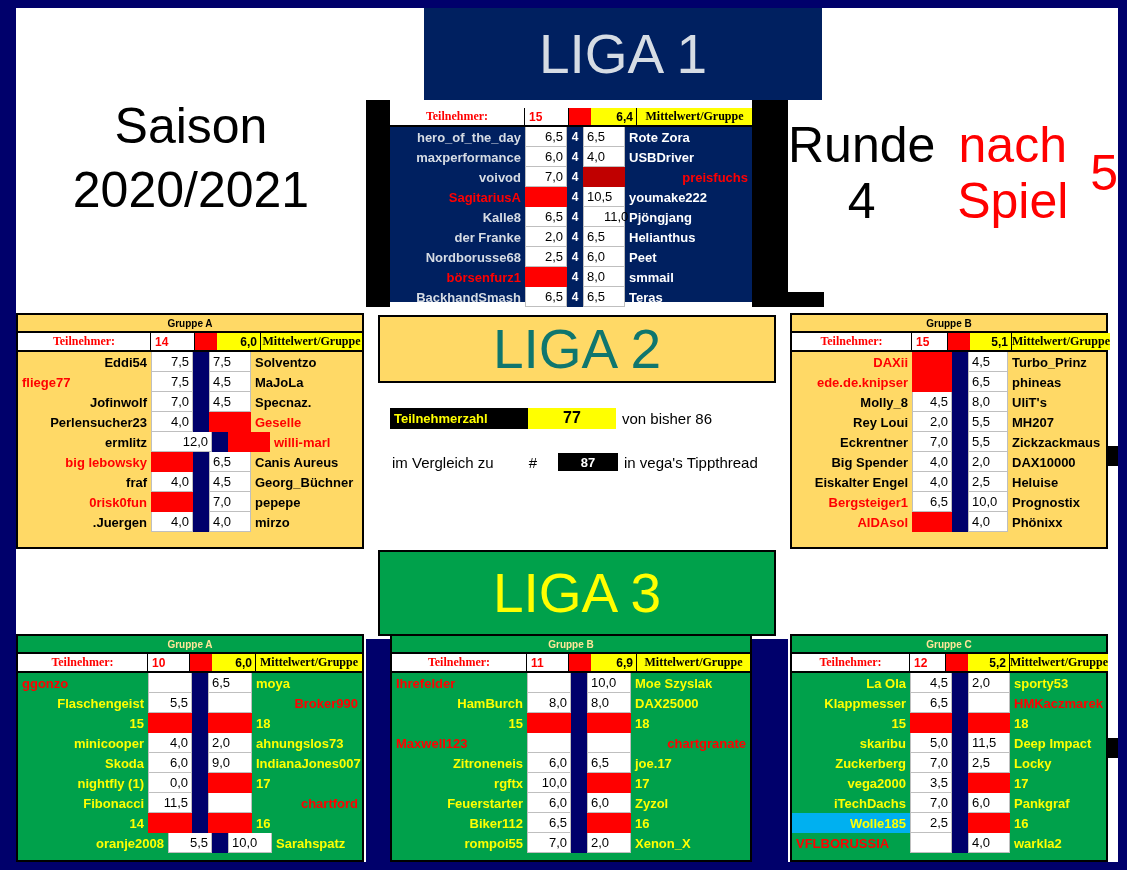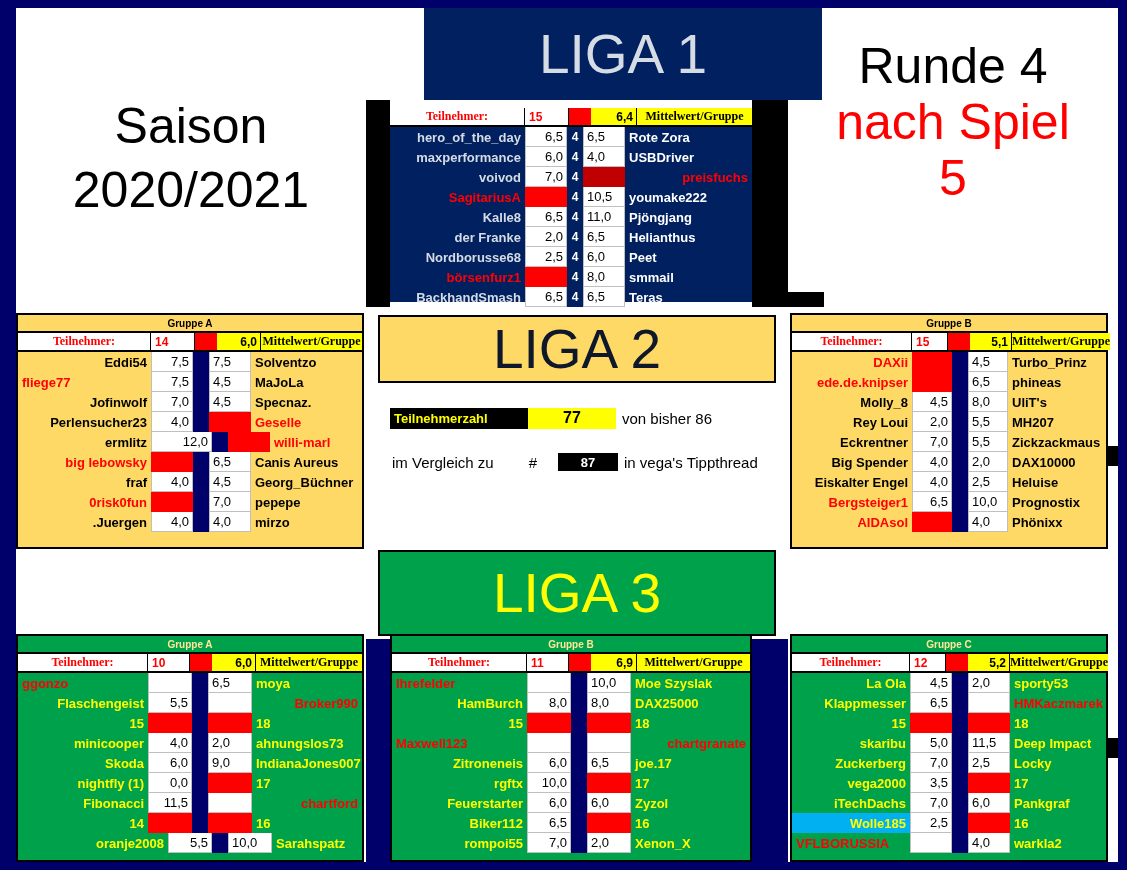--- a/index.html
+++ b/index.html
@@ -7,30 +7,30 @@
 
   
   #frame{position:absolute;left:0;top:0;width:1127px;height:870px;background:#00006B;}
   .panel{position:absolute;box-sizing:border-box;}
 
   
   .whitecard{background:#FFFFFF;}
 
   .saison{display:flex;flex-direction:column;align-items:center;justify-content:center;
           color:#000;font-size:50px;line-height:1.28;font-weight:400;text-align:center;}
-  .runde{display:flex;flex-direction:column;align-items:center;justify-content:flex-start;
+  .runde{display:flex;flex-direction:row;align-items:center;justify-content:flex-start;
          text-align:center;font-size:50px;line-height:1.12;padding-top:30px;}
   .runde .l1{color:#000;}
   .runde .l2{color:#FF0000;}
 
   
   .banner{display:flex;align-items:center;justify-content:center;
           font-size:55px;font-weight:400;letter-spacing:0px;}
   .banner.liga1{background:#002060;color:#D6DCE4;}
-  .banner.liga2{background:#FFD966;color:#0f172a;border:2px solid #000;}
+  .banner.liga2{background:#FFD966;color:#0f766e;border:2px solid #000;}
   .banner.liga3{background:#00A14B;color:#FFFF00;border:2px solid #000;}
 
   
   .gtable{position:absolute;box-sizing:border-box;border:2px solid #000;}
   .grp-title{height:18px;display:flex;align-items:center;justify-content:center;
              font-size:10px;font-weight:bold;border-bottom:2px solid #000;box-sizing:border-box;}
   .hdrrow{display:flex;height:19px;box-sizing:border-box;border-bottom:2px solid #000;background:#FFFFFF;}
   .hdr-teil{flex:0 0 auto;display:flex;align-items:center;justify-content:center;
             color:#FF0000;font-weight:bold;font-size:12px;font-family:"Liberation Serif",serif;
             border-right:1px solid #000;box-sizing:border-box;background:#fff;}
@@ -168,21 +168,21 @@
           <div class="c-name-l hot" style="width:135px">SagitariusA</div>
           <div class="c-val red" style="width:42px"></div>
           <div class="c-mid" style="width:16px">4</div>
           <div class="c-val" style="width:42px;text-align:left;justify-content:flex-start;padding-left:3px;">10,5</div>
           <div class="c-name-r">youmake222</div>
         </div>
         <div class="row" style="height:20px">
           <div class="c-name-l" style="width:135px">Kalle8</div>
           <div class="c-val" style="width:42px">6,5</div>
           <div class="c-mid" style="width:16px">4</div>
-          <div class="c-val" style="width:42px;text-align:left;justify-content:flex-start;padding-left:3px;">11,0</div>
+          <div class="c-val" style="width:42px;text-align:left;justify-content:flex-start;padding-left:20px;">11,0</div>
           <div class="c-name-r">Pjöngjang</div>
         </div>
         <div class="row" style="height:20px">
           <div class="c-name-l" style="width:135px">der Franke</div>
           <div class="c-val" style="width:42px">2,0</div>
           <div class="c-mid" style="width:16px">4</div>
           <div class="c-val" style="width:42px;text-align:left;justify-content:flex-start;padding-left:3px;">6,5</div>
           <div class="c-name-r">Helianthus</div>
         </div>
         <div class="row" style="height:20px">

